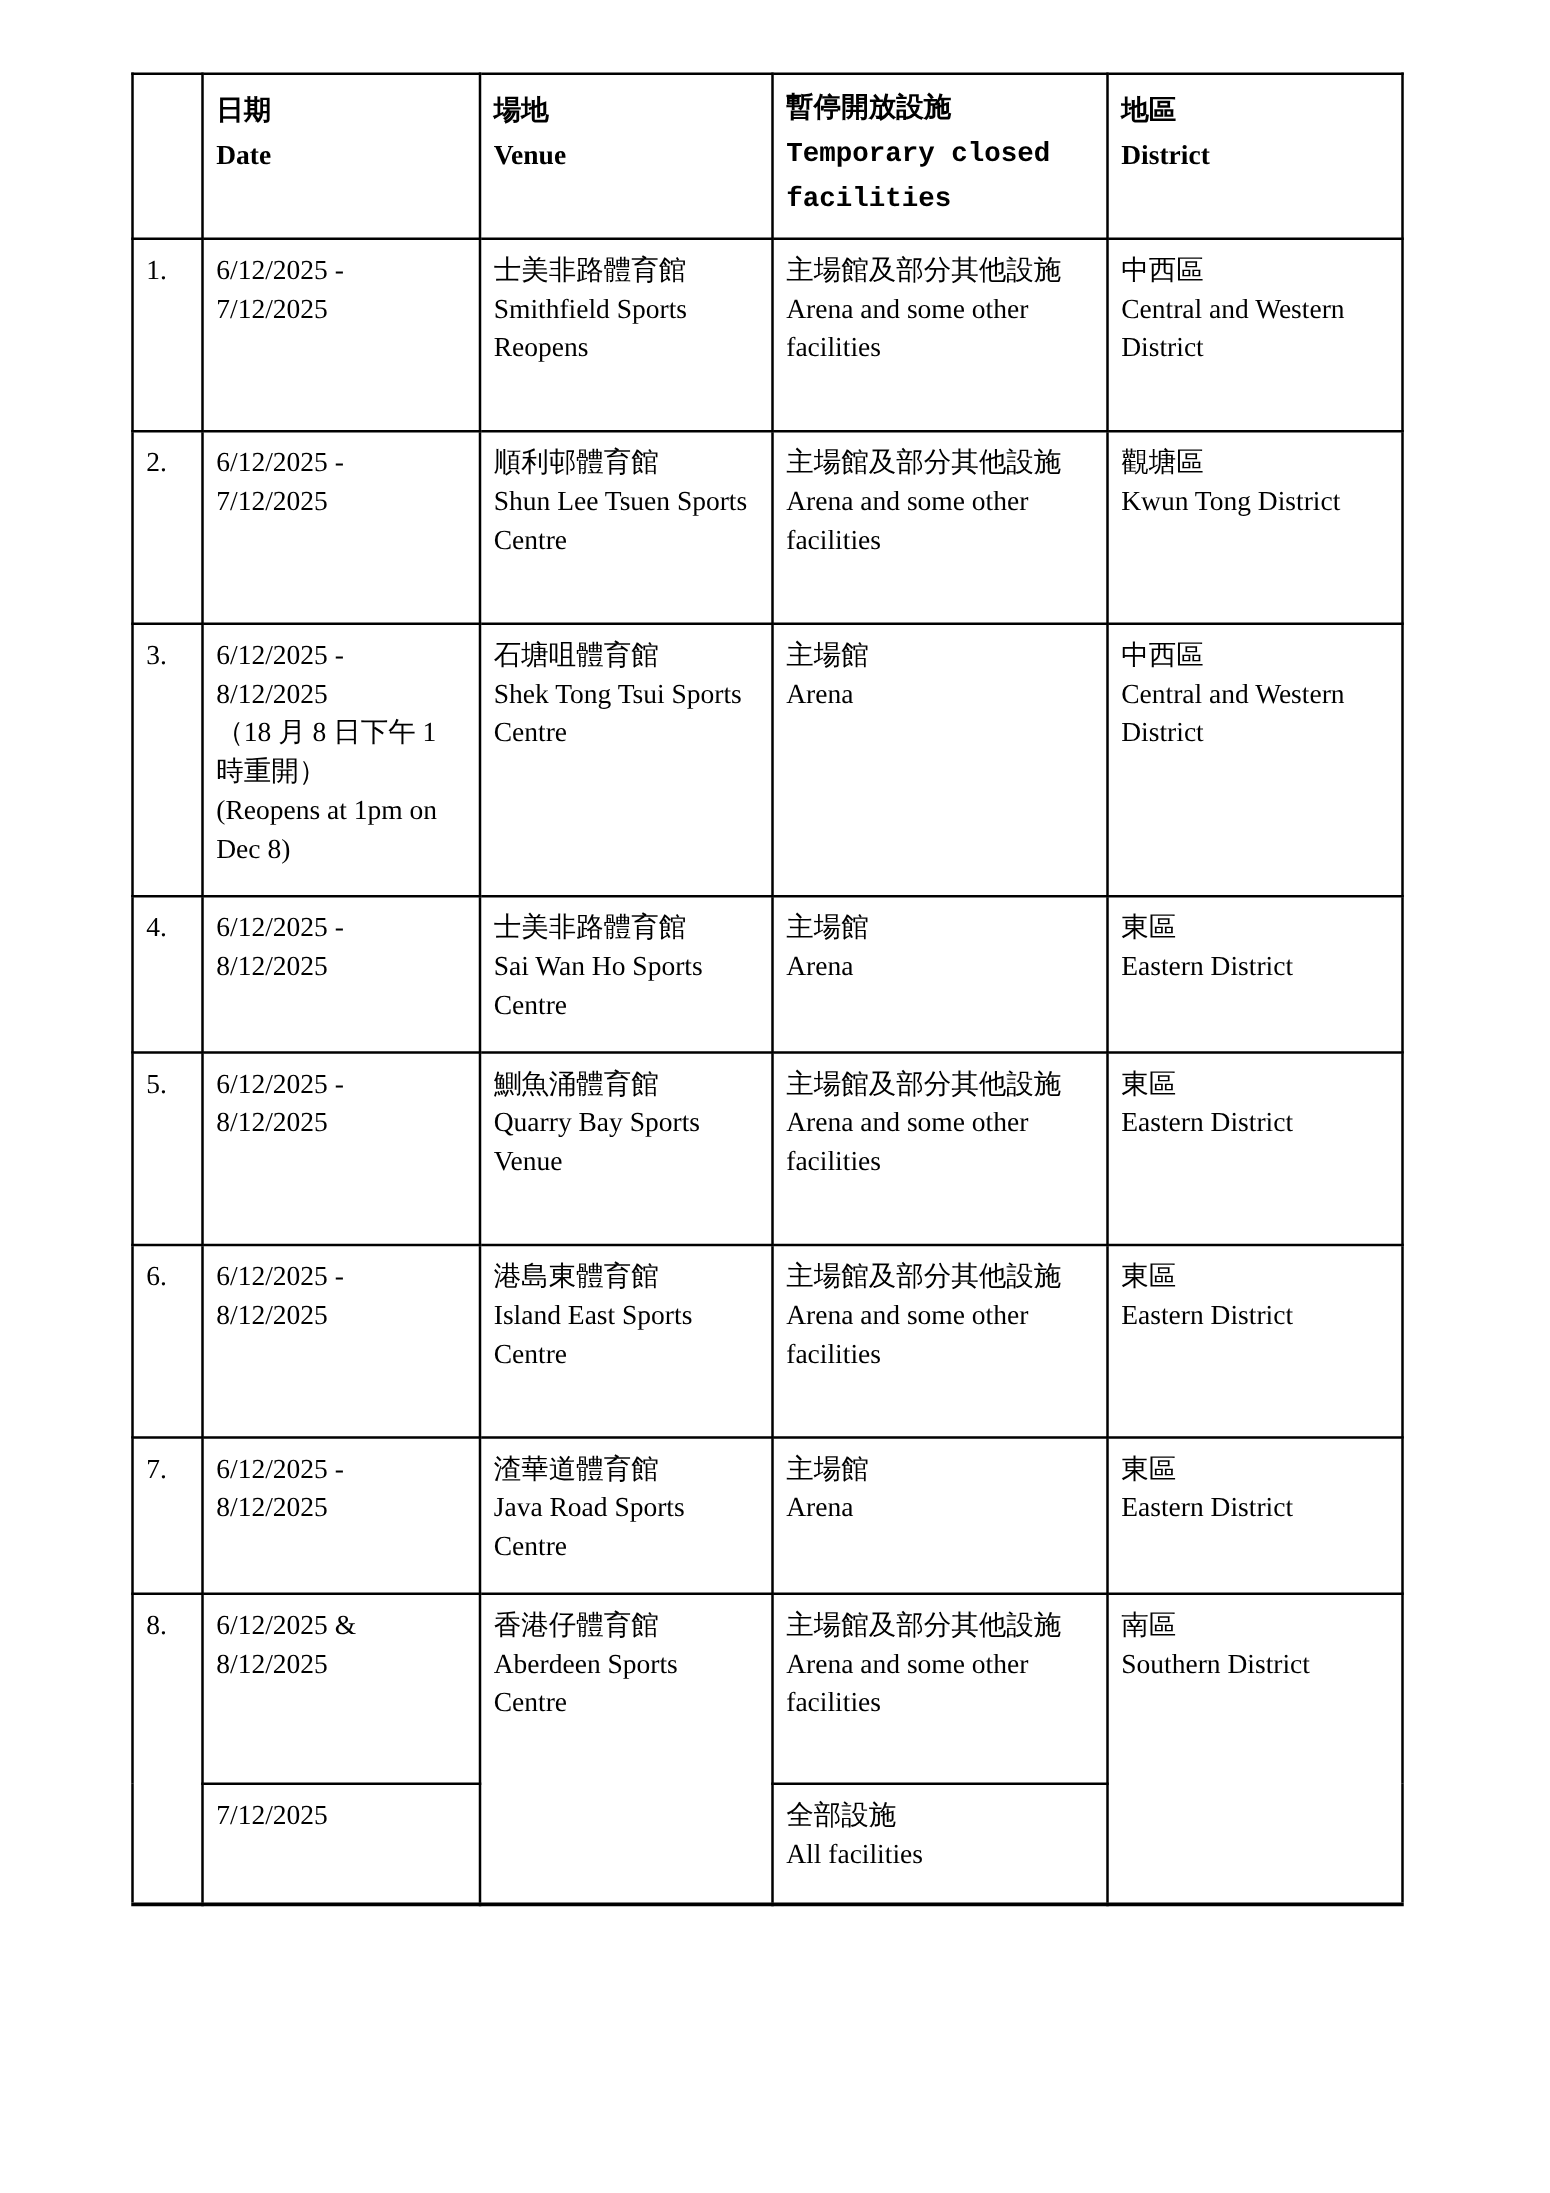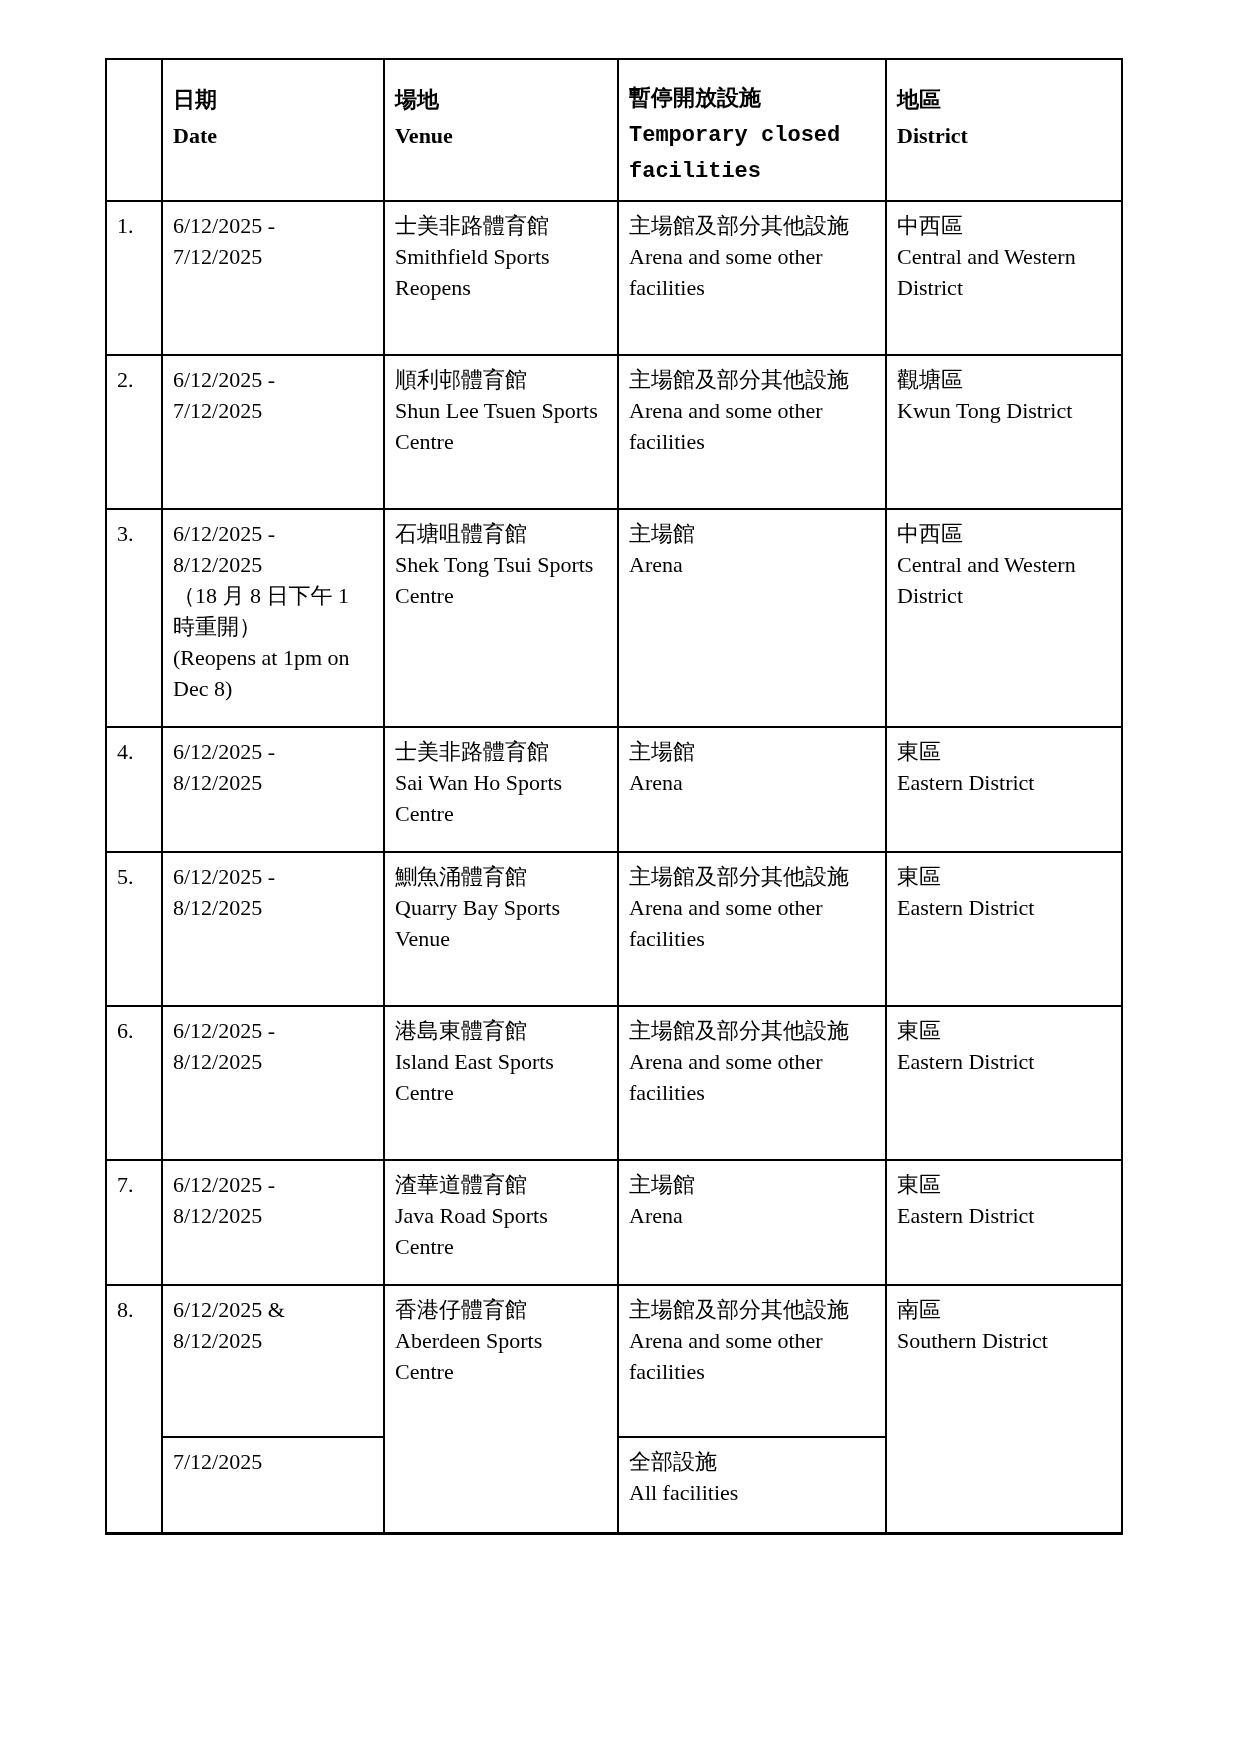--- a/index.html
+++ b/index.html
@@ -35,21 +35,21 @@
   table.closure col.c-dis  { width: 236px; }
   table.closure th, table.closure td {
     border: 2px solid #000;
     vertical-align: top; text-align: left;
     font-size: 22px; line-height: 31px; font-weight: normal;
     padding: 8px 14px 22px 10px;
     overflow: hidden;
   }
   table.closure thead th {
     font-weight: bold; line-height: 36px;
-    padding: 22px 14px 10px 10px;
+    padding: 10px 14px 10px 10px;
   }
   thead tr { height: 132px; }
   td.num { padding: 8px 4px 8px 11px; }
   td.fac { padding-right: 46px; margin-top: 16px; }
   th.fac { padding-right: 46px; font-family: Liberation Mono, monospace; }
   tbody tr:nth-child(1) { height: 154px; }
   tbody tr:nth-child(2) { height: 154px; }
   tbody tr:nth-child(3) { height: 216px; }
   tbody tr:nth-child(4) { height: 123px; }
   tbody tr:nth-child(5) { height: 154px; }

